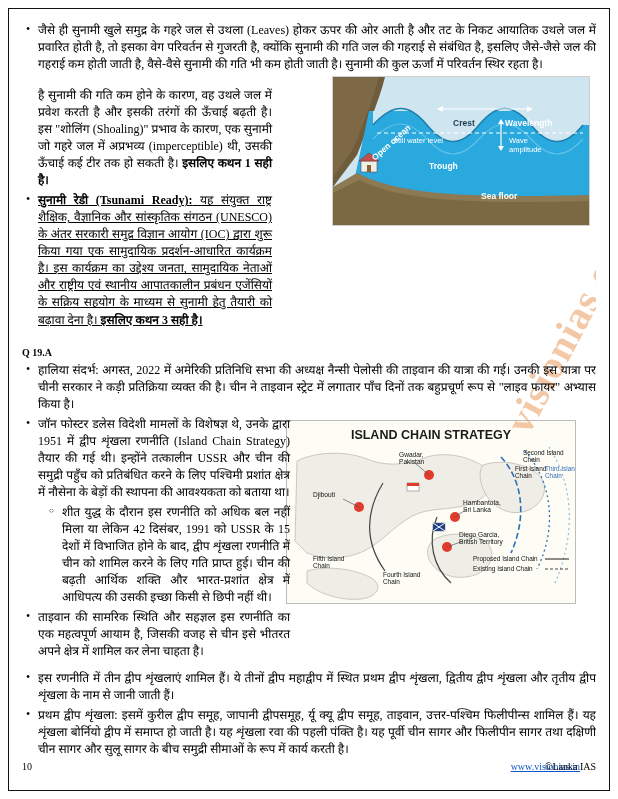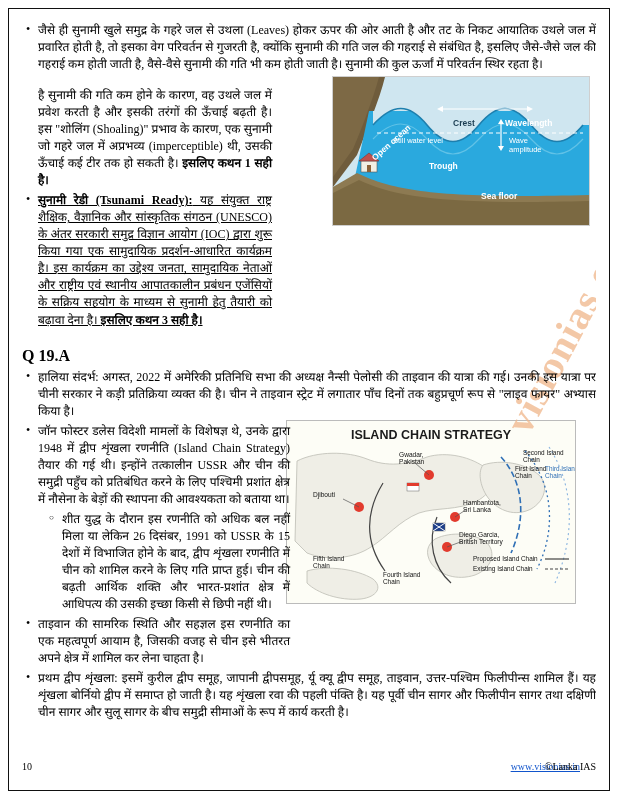--- a/index.html
+++ b/index.html
@@ -64,21 +64,21 @@
     content: "\25CB";
     position: absolute;
     left: 3px;
     top: 1px;
     font-size: 8px;
     color: #000;
   }
   .bold { font-weight: bold; }
   .sec-head {
     font-family: "Liberation Serif", serif;
-    font-size: 16px;
+    font-size: 10px;
     font-weight: bold;
     color: #000;
     margin: 10px 0 4px 0;
   }
 
   
   .fig-wave {
     position: absolute;
     right: 6px;
     top: 54px;
@@ -273,36 +273,39 @@
     <div class="sec-head" style="margin-top:18px;">Q 19.A</div>
 
     <div class="hi">
 
       <div class="bullet-row">
         <span>हालिया संदर्भ: अगस्त, 2022 में अमेरिकी प्रतिनिधि सभा की अध्यक्ष नैन्सी पेलोसी की ताइवान की यात्रा की गई। उनकी इस यात्रा पर चीनी सरकार ने कड़ी प्रतिक्रिया व्यक्त की है। चीन ने ताइवान स्ट्रेट में लगातार पाँच दिनों तक बहुप्रचूर्ण रूप से "लाइव फायर" अभ्यास किया है।</span>
       </div>
 
       <div class="bullet-row">
         <div style="width:252px;">
-          <span>जॉन फोस्टर डलेस विदेशी मामलों के विशेषज्ञ थे, उनके द्वारा 1948 में द्वीप शृंखला रणनीति (Island Chain Strategy) तैयार की गई थी। इन्होंने तत्कालीन USSR और चीन की समुद्री पहुँच को प्रतिबंधित करने के लिए पश्चिमी प्रशांत क्षेत्र में नौसेना के बेड़ों की स्थापना की आवश्यकता को बताया था।</span>
+          <span>जॉन फोस्टर डलेस विदेशी मामलों के विशेषज्ञ थे, उनके द्वारा 1951 में द्वीप शृंखला रणनीति (Island Chain Strategy) तैयार की गई थी। इन्होंने तत्कालीन USSR और चीन की समुद्री पहुँच को प्रतिबंधित करने के लिए पश्चिमी प्रशांत क्षेत्र में नौसेना के बेड़ों की स्थापना की आवश्यकता को बताया था।</span>
         </div>
       </div>
 
       <div class="sub-row" style="margin-left:24px;">
         <div style="width:228px;">
-          <span>शीत युद्ध के दौरान इस रणनीति को अधिक बल नहीं मिला या लेकिन 26 दिसंबर, 1991 को USSR के 15 देशों में विभाजित होने के बाद, द्वीप शृंखला रणनीति में चीन को शामिल करने के लिए गति प्राप्त हुई। चीन की बढ़ती आर्थिक शक्ति और भारत-प्रशांत क्षेत्र में आधिपत्य की उसकी इच्छा किसी से छिपी नहीं थी।</span>
+          <span>शीत युद्ध के दौरान इस रणनीति को अधिक बल नहीं मिला या लेकिन 42 दिसंबर, 1991 को USSR के 15 देशों में विभाजित होने के बाद, द्वीप शृंखला रणनीति में चीन को शामिल करने के लिए गति प्राप्त हुई। चीन की बढ़ती आर्थिक शक्ति और भारत-प्रशांत क्षेत्र में आधिपत्य की उसकी इच्छा किसी से छिपी नहीं थी।</span>
         </div>
       </div>
 
       <div class="bullet-row">
         <div style="width:252px;">
           <span>ताइवान की सामरिक स्थिति और सहज्ञल इस रणनीति का एक महत्वपूर्ण आयाम है, जिसकी वजह से चीन इसे भीतरत अपने क्षेत्र में शामिल कर लेना चाहता है।</span>
         </div>
       </div>
 
+      <div class="bullet-row" style="margin-top:10px;">
+        <span>इस रणनीति में तीन द्वीप शृंखलाएं शामिल हैं। ये तीनों द्वीप महाद्वीप में स्थित प्रथम द्वीप शृंखला, द्वितीय द्वीप शृंखला और तृतीय द्वीप शृंखला के नाम से जानी जाती हैं।</span>
+      </div>
 
       <div class="bullet-row">
         <span>प्रथम द्वीप शृंखला: इसमें कुरील द्वीप समूह, जापानी द्वीपसमूह, र्यू क्यू द्वीप समूह, ताइवान, उत्तर-पश्चिम फिलीपीन्स शामिल हैं। यह शृंखला बोर्नियो द्वीप में समाप्त हो जाती है। यह शृंखला रवा की पहली पंक्ति है। यह पूर्वी चीन सागर और फिलीपीन सागर तथा दक्षिणी चीन सागर और सुलू सागर के बीच समुद्री सीमाओं के रूप में कार्य करती है।</span>
       </div>
 
 
     </div>
   </div>
 
   <div class="footer">

